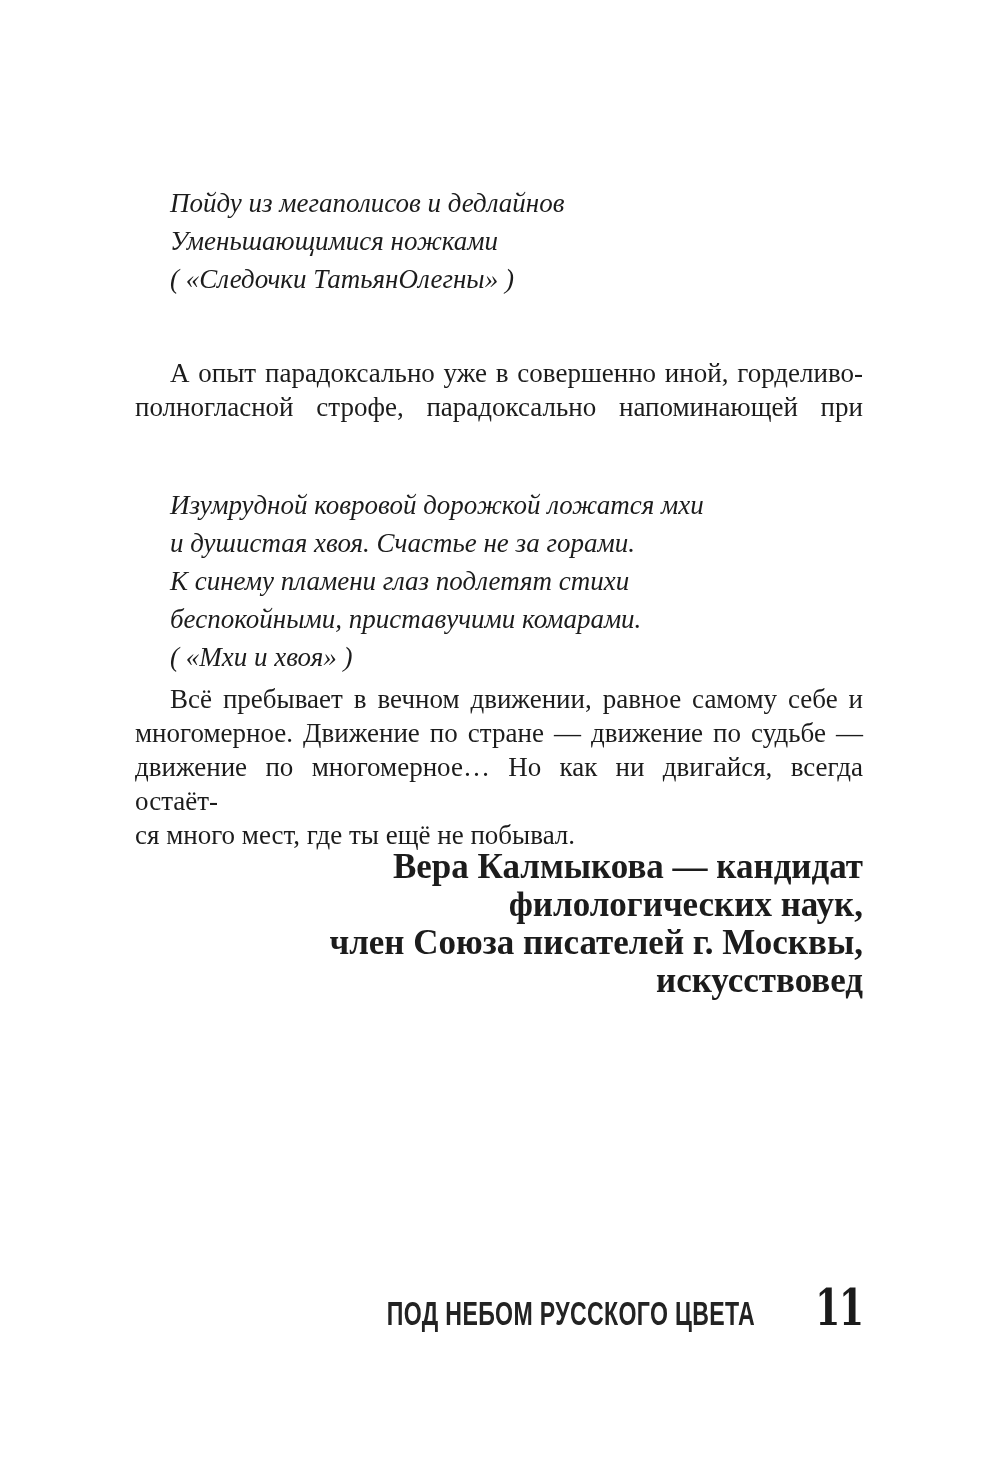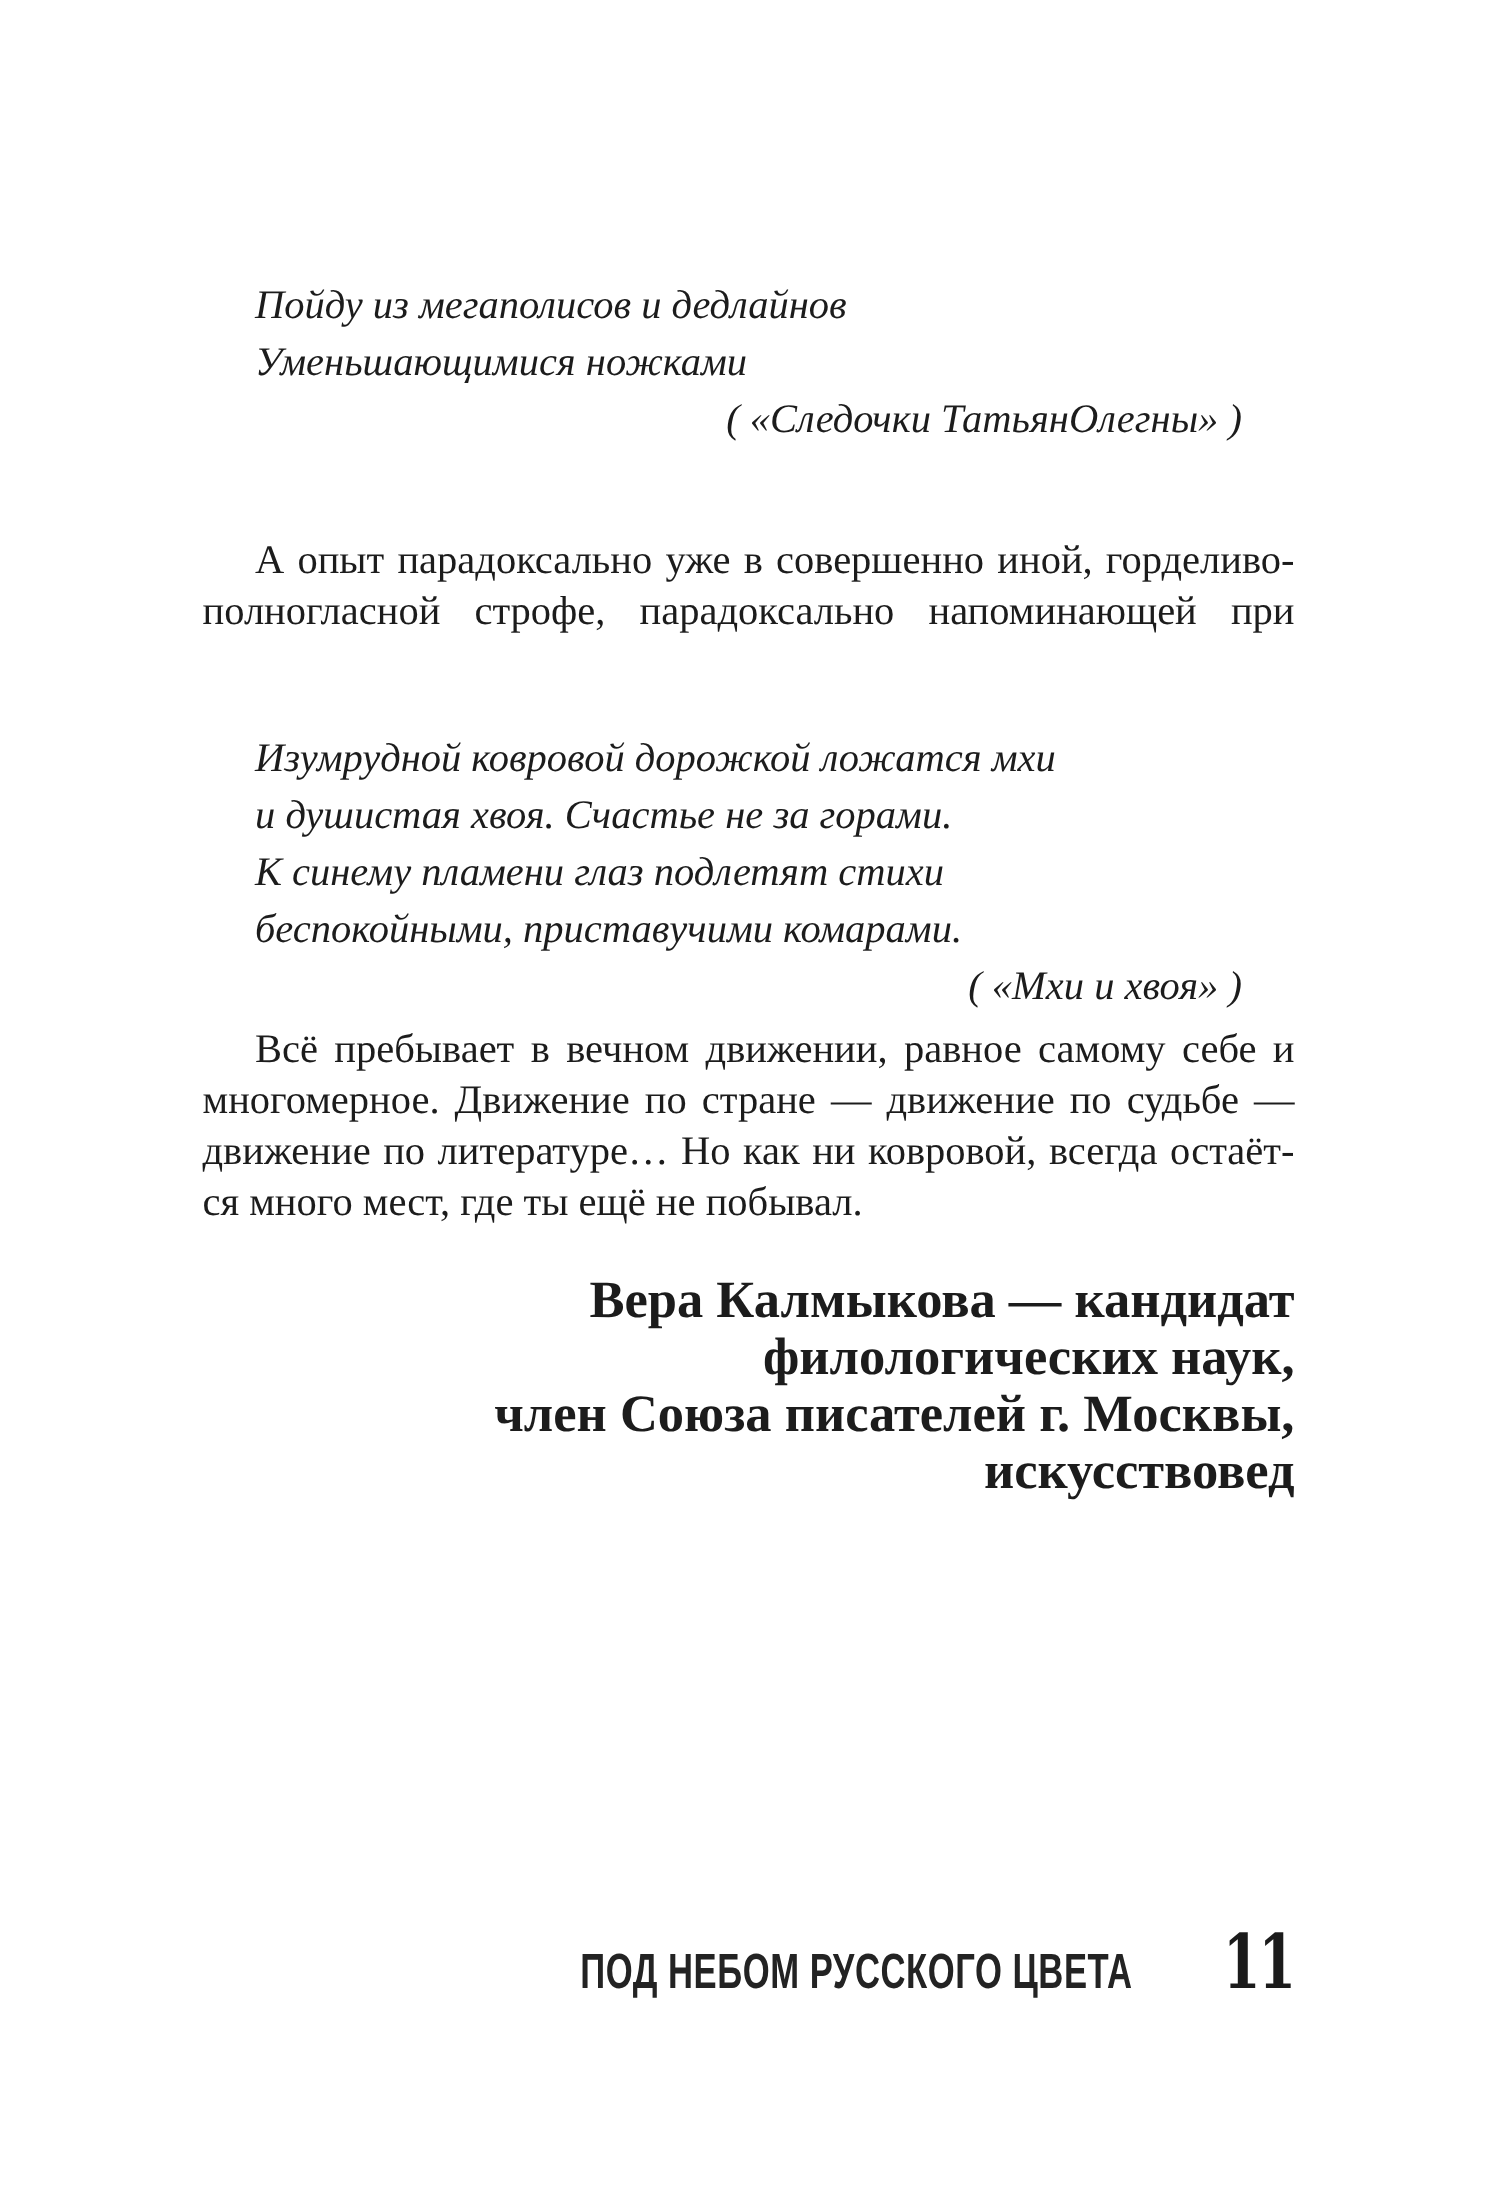--- a/index.html
+++ b/index.html
@@ -25,21 +25,21 @@
   
   .poem {
     position: absolute;
     left: 170px;
     width: 658px;
     font-style: italic;
     font-size: 27px;
     line-height: 38px;
   }
   .poem-line { text-align: left; }
-  .poem-attr { text-align: right; }
+  .poem-attr { }
   #poem1 { top: 184px; }
   #poem2 { top: 486px; }
 
   
   .para {
     position: absolute;
     font-size: 27px;
     line-height: 34px;
   }
   #para1 { top: 356px; }
@@ -114,21 +114,21 @@
     <div class="poem-line">Изумрудной ковровой дорожкой ложатся мхи</div>
     <div class="poem-line">и душистая хвоя. Счастье не за горами.</div>
     <div class="poem-line">К синему пламени глаз подлетят стихи</div>
     <div class="poem-line">беспокойными, приставучими комарами.</div>
     <div class="poem-attr">( «Мхи и хвоя» )</div>
   </div>
 
   <div class="para column" id="para2">
     <div class="pline just indent">Всё пребывает в вечном движении, равное самому себе и</div>
     <div class="pline just">многомерное. Движение по стране — движение по судьбе —</div>
-    <div class="pline just">движение по литературе… Но как ни ковровой, всегда остаёт-</div>
+    <div class="pline just">движение по многомерное… Но как ни двигайся, всегда остаёт-</div>
     <div class="pline">ся много мест, где ты ещё не побывал.</div>
   </div>
 
   <div class="author-note column">
     <div>Вера Калмыкова — кандидат филологических наук,</div>
     <div>член Союза писателей г. Москвы, искусствовед</div>
   </div>
 
   <div class="footer">
     <span class="running-title">ПОД НЕБОМ РУССКОГО ЦВЕТА</span>

